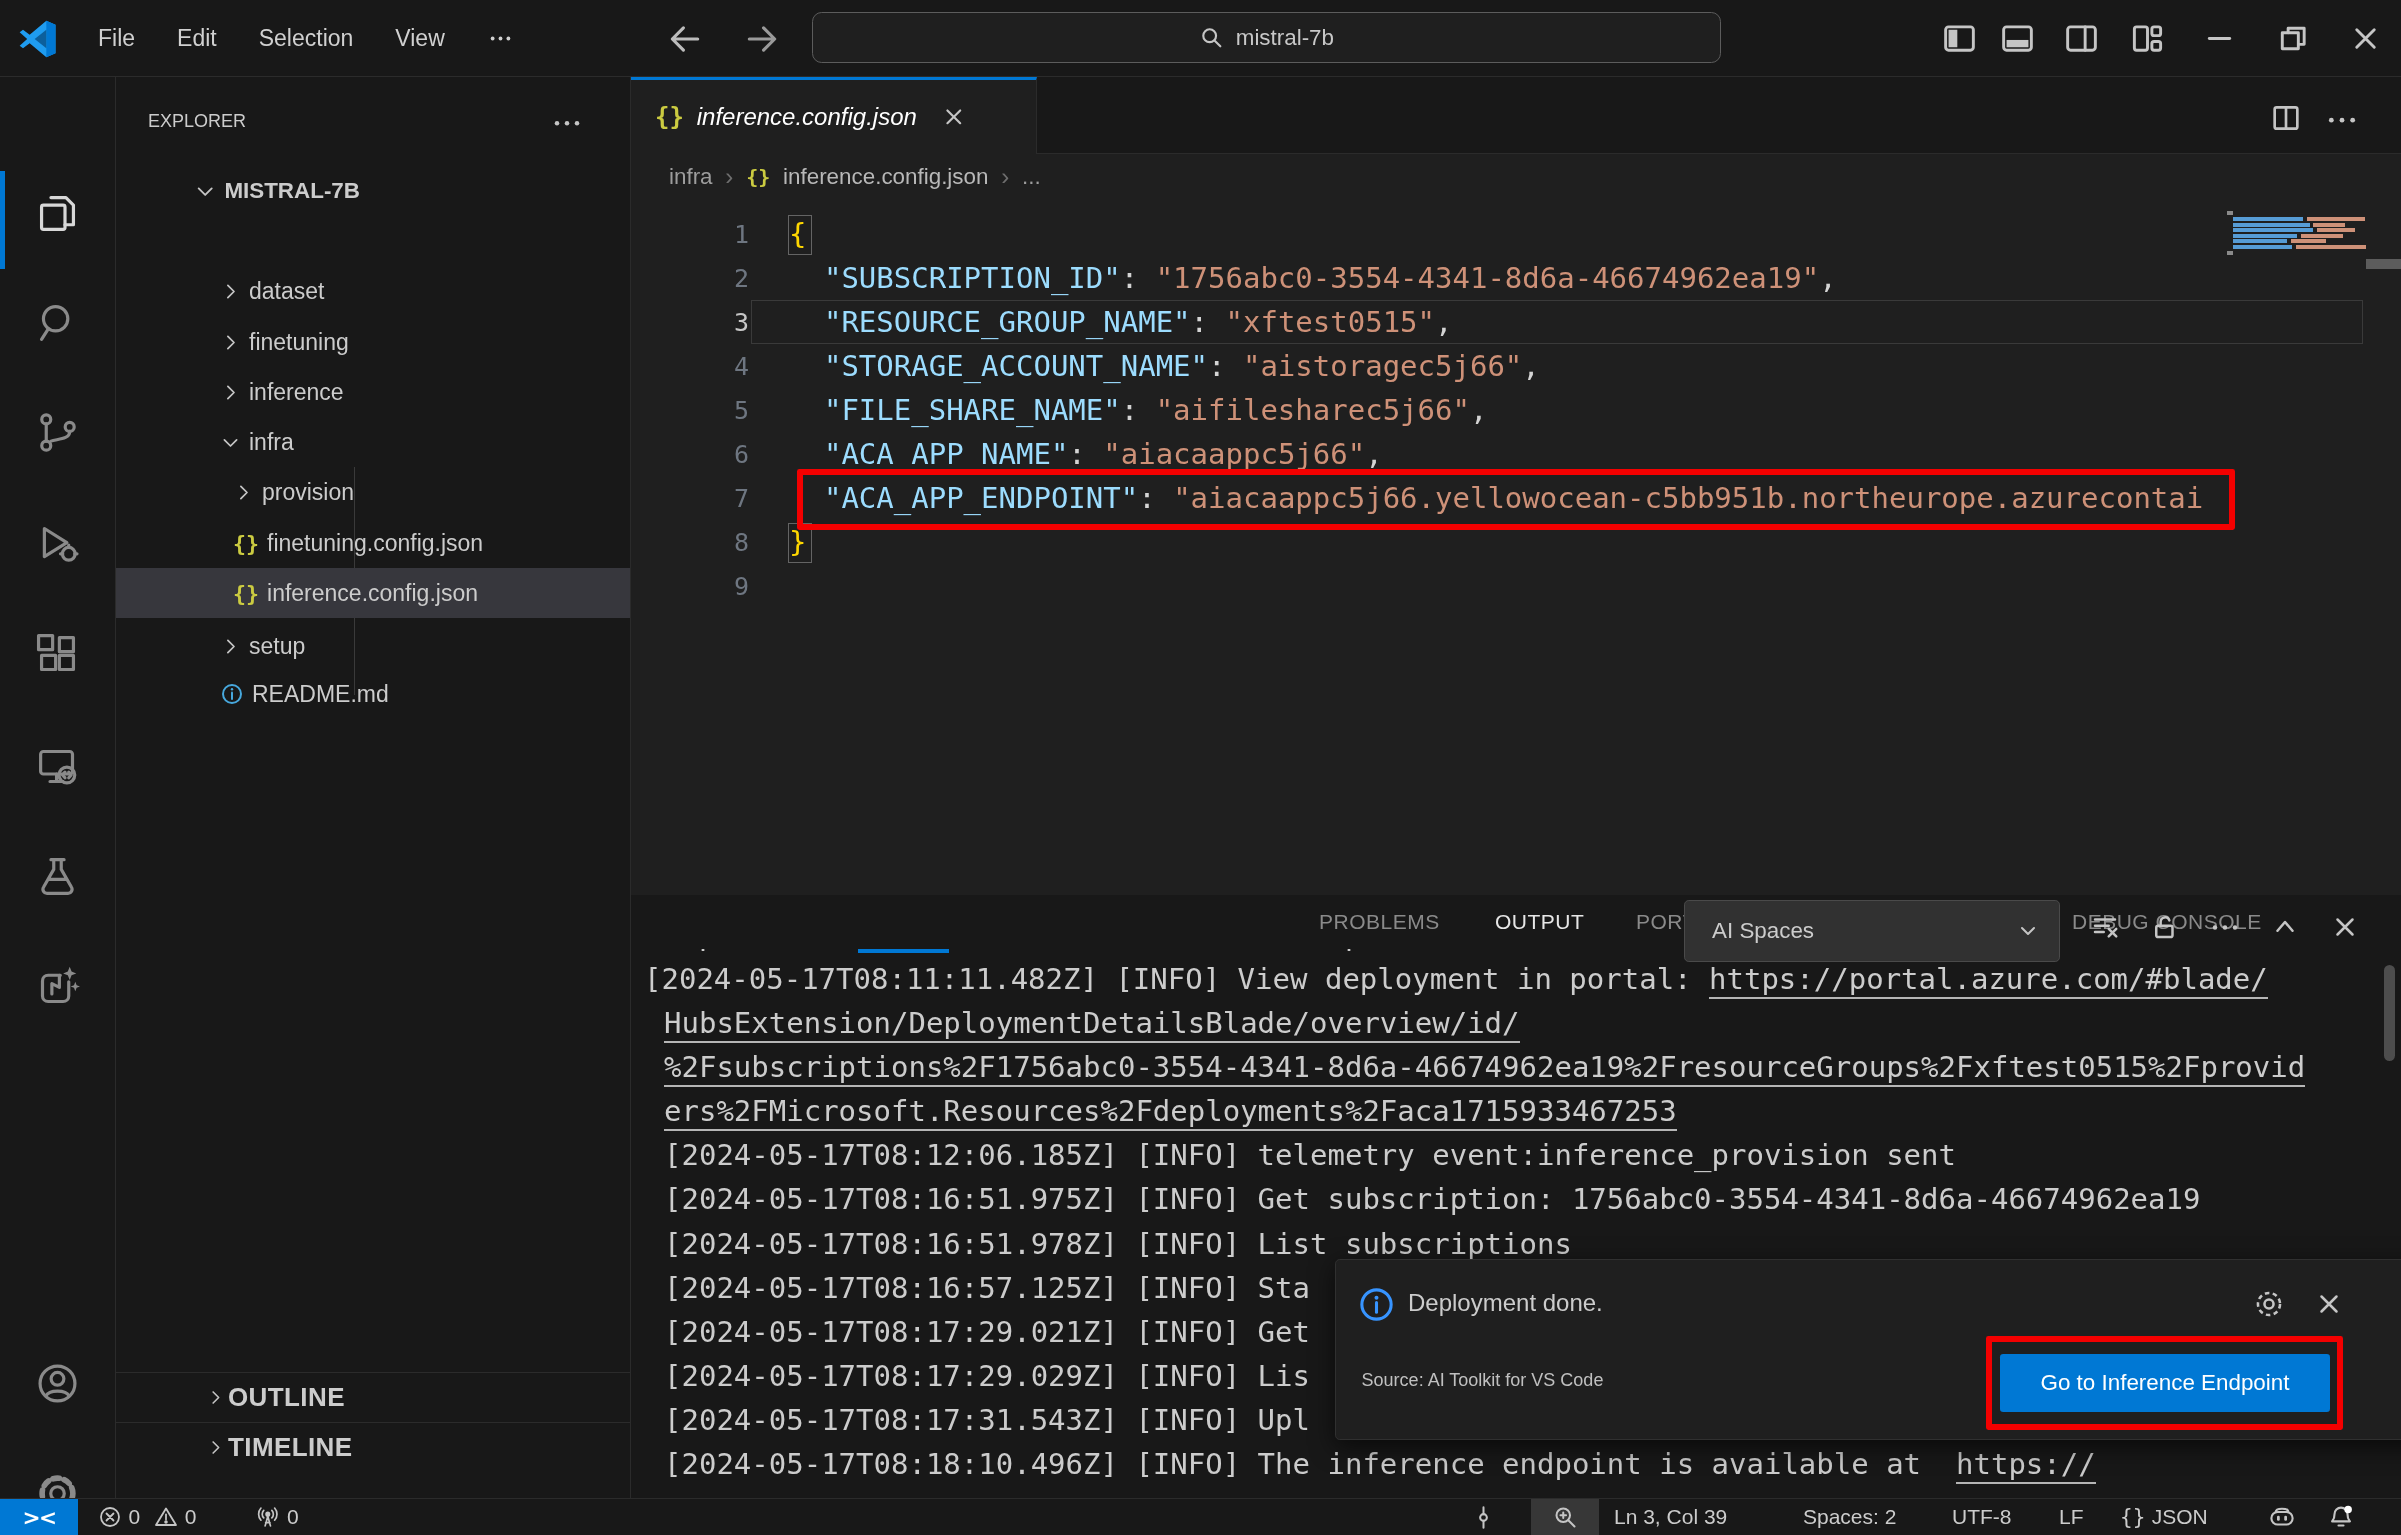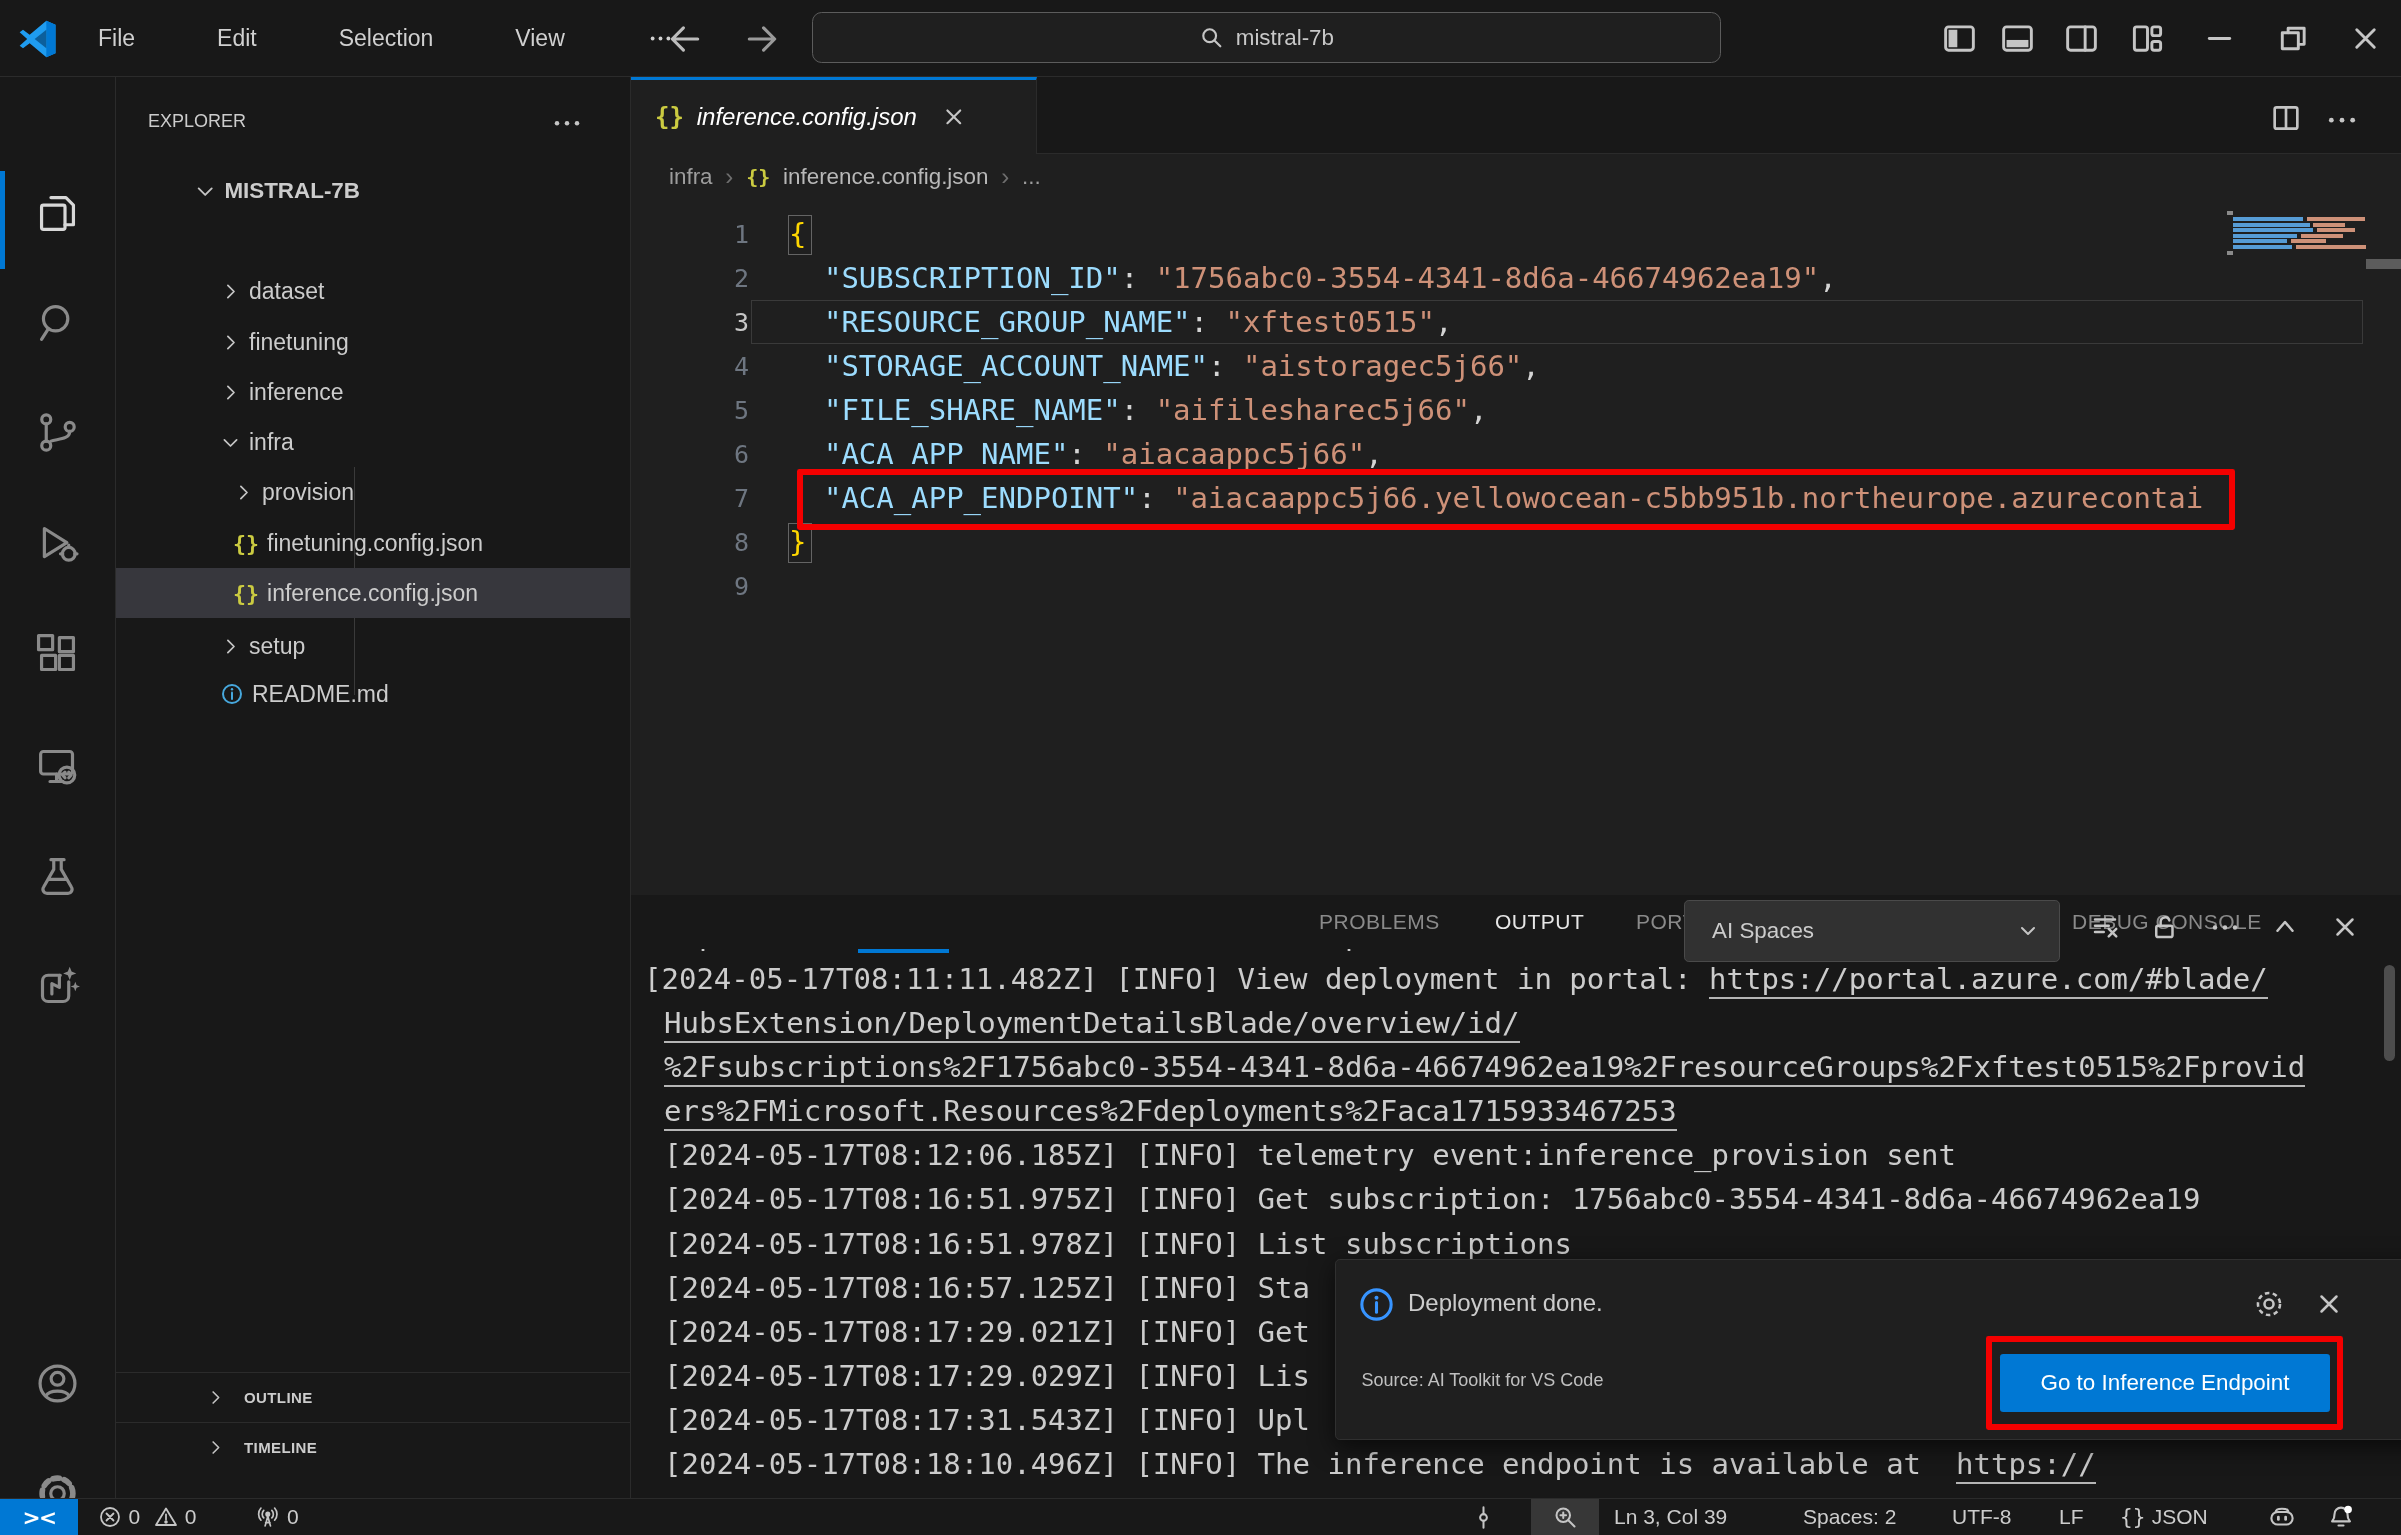--- a/index.html
+++ b/index.html
@@ -5,21 +5,21 @@
   * { margin:0; padding:0; box-sizing:border-box; }
   html,body { background:#101010; }
   .app { position:relative; width:2401px; height:1535px; background:#181818;
          font-family:"Liberation Sans", sans-serif; color:#cccccc; overflow:hidden; }
   .abs { position:absolute; }
   svg { display:block; }
   .ic { stroke:#c5c5c5; fill:none; stroke-width:2; stroke-linecap:round; stroke-linejoin:round; }
 
   
   .titlebar { left:0; top:0; width:2401px; height:77px; background:#181818; border-bottom:0.8px solid #2b2b2b; }
-  .menus { left:77px; top:0; height:77px; display:flex; align-items:center;gap:40px; }
+  .menus { left:77px; top:0; height:77px; display:flex; align-items:center; }
   .menu-item { padding:0 21px; font-size:23px; color:#d0d0d0; }
   .navarrow { top:0; height:77px; display:flex; align-items:center; }
   .cmdcenter { left:812px; top:12px; width:909px; height:51px; background:#1f1f1f;
                border:1.6px solid #5c5c5c; border-radius:9.6px; display:flex; align-items:center; justify-content:center; gap:11.2px; }
   .cmdcenter span { font-size:22.4px; color:#c8c8c8; }
   .winctl { top:0; height:77px; width:58px; display:flex; align-items:center; justify-content:center; }
 
   
   .activitybar { left:0; top:77px; width:116px; height:1422px; background:#181818; border-right:0.8px solid #2b2b2b; }
   .act { left:35px; width:45px; height:45px; }
@@ -28,21 +28,21 @@
   .act-ind { left:0; top:94px; width:4.8px; height:98px; background:#0078d4; }
 
   
   .sidebar { left:116px; top:77px; width:515px; height:1422px; background:#181818; border-right:0.8px solid #2b2b2b; }
   .sb-header { left:148px; top:96px; height:51px; display:flex; align-items:center; font-size:18px; color:#cccccc; }
   .trow { left:116px; width:514px; height:50px; display:flex; align-items:center; gap:8px;
           font-size:23px; color:#cccccc; white-space:pre; }
   .trow.sel { background:#37373d; }
   .jsonic { font-family:"DejaVu Sans Mono",monospace; font-size:21.6px; color:#cbcb41; font-weight:bold; }
   .sb-section { left:116px; width:514px; height:50px; border-top:0.8px solid #2b2b2b; display:flex;
-                align-items:center; gap:19px; padding-left:90px; font-size:15px; font-weight:bold; letter-spacing:0.4px; }
+                align-items:center; gap:3px; padding-left:90px; font-size:26px; font-weight:bold; letter-spacing:0.4px; }
   .guide { left:238px; width:0.8px; background:#3a3a3a; }
 
   
   .editor-bg { left:631px; top:77px; width:1771px; height:818px; background:#1f1f1f; }
   .tabstrip { left:631px; top:77px; width:1771px; height:77px; background:#181818; border-bottom:0.8px solid #2b2b2b; }
   .tab { left:631px; top:77px; width:406px; height:77px; background:#1f1f1f; border-top:3.2px solid #0078d4;
          border-right:0.8px solid #2b2b2b; display:flex; align-items:center; gap:12.8px; padding:0 24px; }
   .tab-label { font-size:24px; font-style:italic; color:#ffffff; }
   .crumbs { left:631px; top:154px; width:1771px; height:46px; background:#1f1f1f; display:flex;
             align-items:center; gap:12.8px; padding-left:38px; font-size:22.4px; color:#9d9d9d; }

